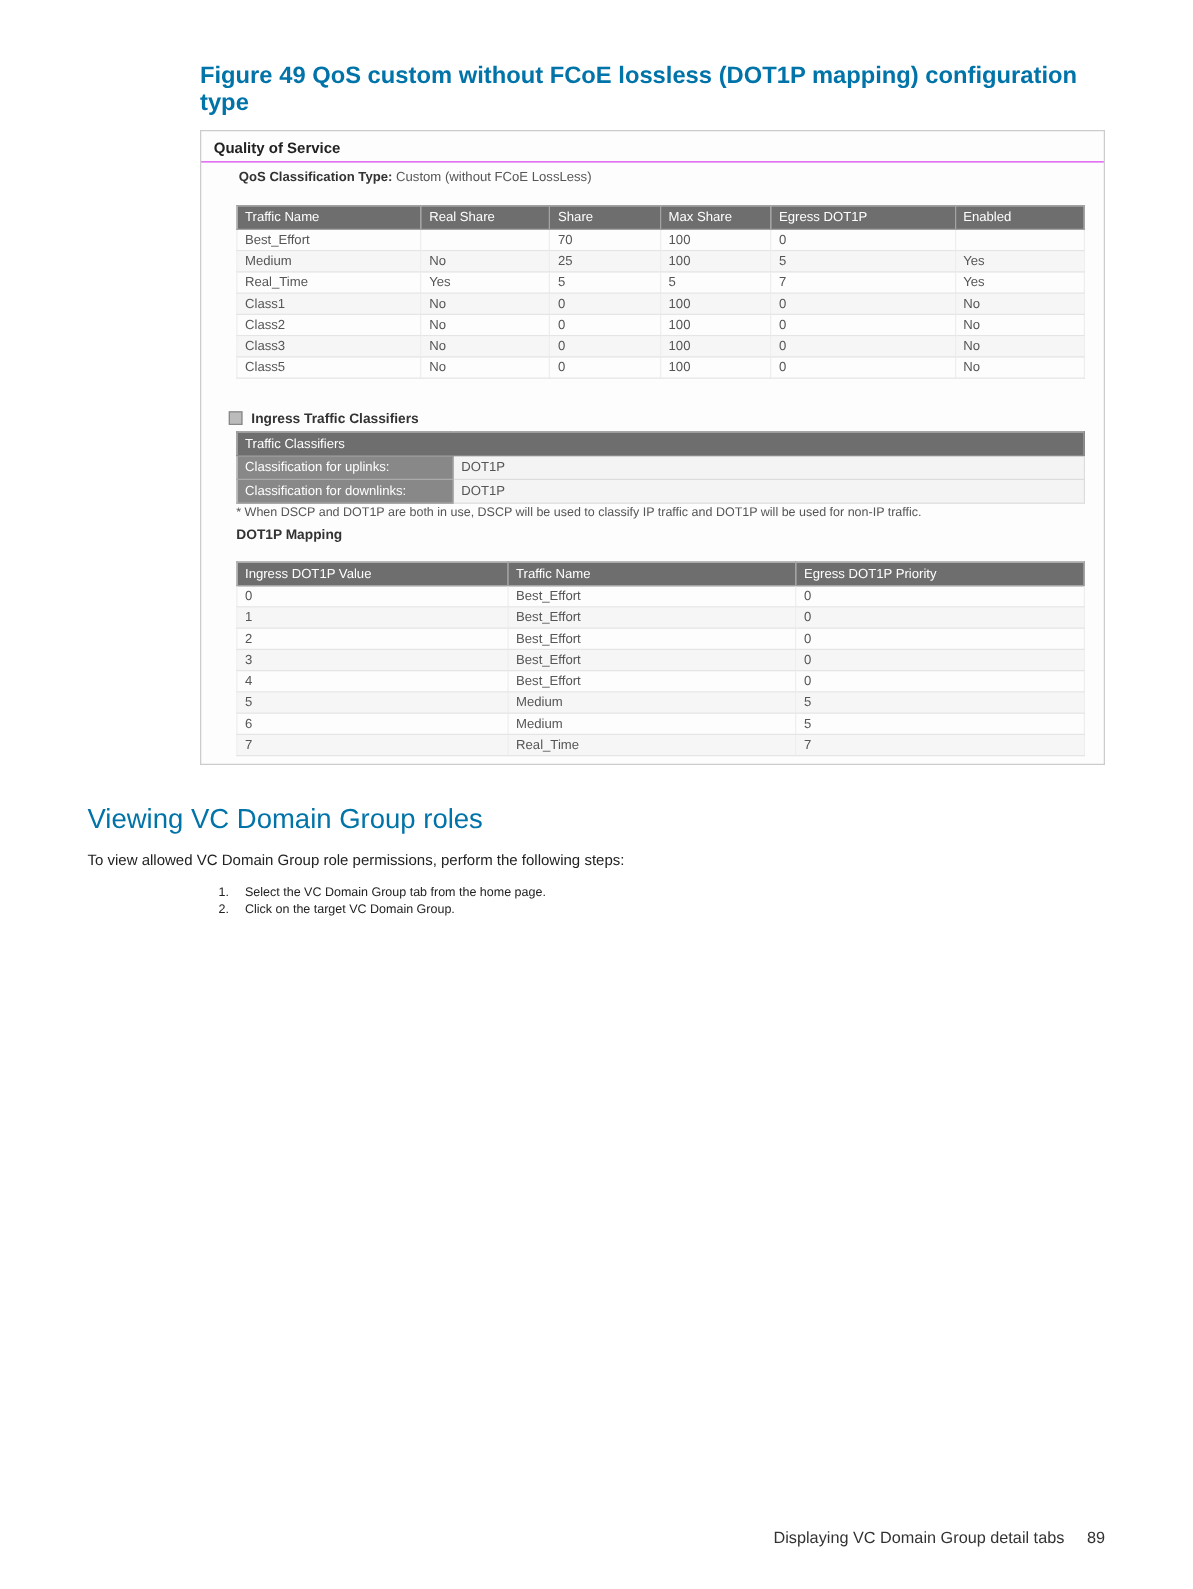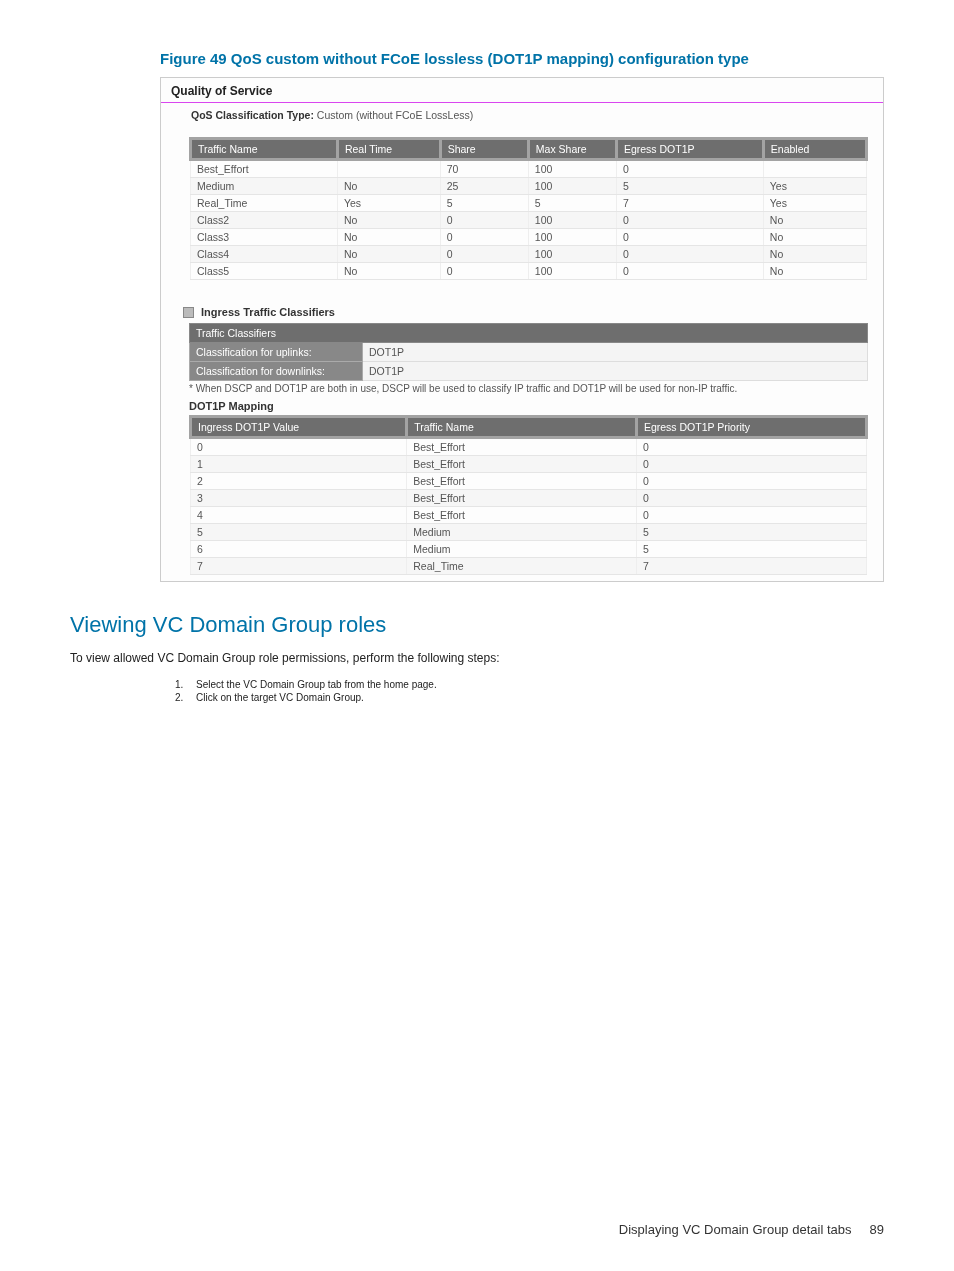--- a/index.html
+++ b/index.html
@@ -13,21 +13,21 @@
   }
   .page {
     padding: 50px 70px 30px 70px;
     box-sizing: border-box;
     min-height: 1271px;
     position: relative;
   }
   .figure-caption {
     color: #0073a8;
     font-weight: bold;
-    font-size: 15px;
+    font-size: 19px;
     margin-left: 90px;
     margin-bottom: 10px;
   }
   .screenshot-box {
     margin-left: 90px;
     border: 1px solid #ccc;
     background: #fdfdfd;
     padding: 2px 0 6px 0;
     font-size: 11px;
     color: #555;
@@ -68,21 +68,21 @@
     margin-left: 28px;
     font-size: 10.5px;
     color:#555;
   }
   table.grid th {
     background: #6e6e6e;
     color: #fff;
     text-align: left;
     font-weight: normal;
     padding: 3px 6px;
-    border: 3px solid #a3a3a3;
+    border: 1px solid #a3a3a3;
     font-size:10.5px;
   }
   table.grid td {
     padding: 2px 6px;
     border-bottom: 1px solid #e5e5e5;
     border-left:1px solid #eee;
     border-right:1px solid #eee;
   }
   table.grid tr:nth-child(even) td { background:#f6f6f6; }
   table.classifier {
@@ -117,21 +117,21 @@
     color:#555;
     margin-left:28px;
     margin-top:2px;
   }
   .mapping-title {
     font-weight:bold;
     font-size:11px;
     color:#333;
     margin-left:28px;
     margin-top:6px;
-    margin-bottom:3px;
+    margin-bottom:15px;
   }
   .section-heading {
     color:#0073a8;
     font-size:22px;
     font-weight:normal;
     margin-top:30px;
     margin-bottom:10px;
     margin-left:0;
   }
   .body-text {
@@ -166,21 +166,21 @@
     <div class="qos-sub">
       <b>QoS Classification Type:</b>
       <span>Custom (without FCoE LossLess)</span>
     </div>
 
 
     <table class="grid">
       <thead>
         <tr id="tc-head">
             <th>Traffic Name</th>
-            <th>Real Time</th>
+            <th>Real Share</th>
             <th>Share</th>
             <th>Max Share</th>
             <th>Egress DOT1P</th>
             <th>Enabled</th>
           </tr>
       </thead>
       <tbody id="tc-body">
           <tr>
             <td style="width: 20%;">Best_Effort</td>
             <td style="width: 14%;"></td>
@@ -199,37 +199,37 @@
           </tr>
           <tr>
             <td style="width: 20%;">Real_Time</td>
             <td style="width: 14%;">Yes</td>
             <td style="width: 12%;">5</td>
             <td style="width: 12%;">5</td>
             <td style="width: 20%;">7</td>
             <td style="width: 14%;">Yes</td>
           </tr>
           <tr>
+            <td style="width: 20%;">Class1</td>
+            <td style="width: 14%;">No</td>
+            <td style="width: 12%;">0</td>
+            <td style="width: 12%;">100</td>
+            <td style="width: 20%;">0</td>
+            <td style="width: 14%;">No</td>
+          </tr>
+          <tr>
             <td style="width: 20%;">Class2</td>
             <td style="width: 14%;">No</td>
             <td style="width: 12%;">0</td>
             <td style="width: 12%;">100</td>
             <td style="width: 20%;">0</td>
             <td style="width: 14%;">No</td>
           </tr>
           <tr>
             <td style="width: 20%; margin-top: 16px;">Class3</td>
-            <td style="width: 14%;">No</td>
-            <td style="width: 12%;">0</td>
-            <td style="width: 12%;">100</td>
-            <td style="width: 20%;">0</td>
-            <td style="width: 14%;">No</td>
-          </tr>
-          <tr>
-            <td style="width: 20%;">Class4</td>
             <td style="width: 14%;">No</td>
             <td style="width: 12%;">0</td>
             <td style="width: 12%;">100</td>
             <td style="width: 20%;">0</td>
             <td style="width: 14%;">No</td>
           </tr>
           <tr>
             <td style="width: 20%;">Class5</td>
             <td style="width: 14%;">No</td>
             <td style="width: 12%;">0</td>

